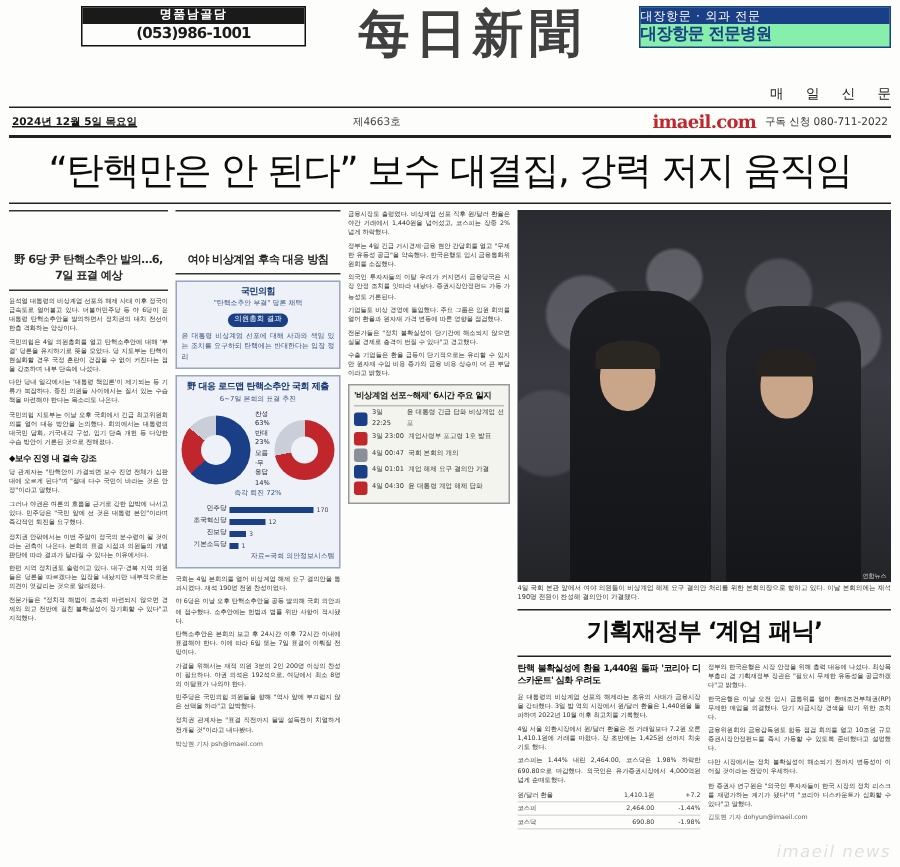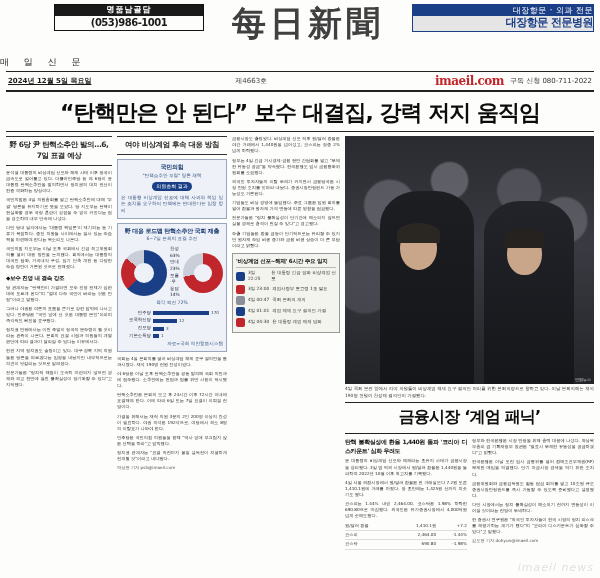--- a/index.html
+++ b/index.html
@@ -12,52 +12,52 @@
   .page{position:relative;width:600px;height:578px;background:#fdfdfb;}
 
   
   .topbar{display:flex;align-items:flex-start;justify-content:space-between;padding:4px 6px 0 6px;height:54px;box-sizing:border-box;margin-left:48px;}
   .ad-left{width:150px;border:1px solid #111;box-sizing:border-box;text-align:center;line-height:1.1;}
   .ad-left .l1{background:#1a1a1a;color:#fff;font-size:8px;font-weight:bold;padding:1px 0;letter-spacing:1px;}
   .ad-left .l2{font-size:11px;font-weight:bold;color:#b8282c;padding:2px 0 0 0;letter-spacing:-.5px;}
   .ad-left .l3{font-size:10px;font-weight:bold;padding:1px 0 2px 0;letter-spacing:-.5px;}
   .masthead{flex:1;text-align:center;padding-top:2px;}
   .masthead .title{font-family:"DejaVu Serif","Liberation Serif",serif;font-size:34px;font-weight:bold;letter-spacing:4px;line-height:1;color:#404040;}
-  .ad-right{width:182px;border:1px solid #1b3f86;box-sizing:border-box;text-align:right;line-height:1.15;background:#e5e5e5;}
+  .ad-right{width:168px;border:1px solid #1b3f86;box-sizing:border-box;text-align:left;line-height:1.15;background:#86efac;}
   .ad-right .r1{background:#1b3f86;color:#fff;font-size:8px;padding:1px 0;letter-spacing:.5px;}
   .ad-right .r2{font-size:11px;font-weight:bold;color:#1b3f86;padding:1px 0;letter-spacing:-.5px;}
   .ad-right .r3{font-size:8px;padding:1px 0 2px 0;color:#222;}
 
   
   .datebar{display:flex;align-items:center;justify-content:space-between;border-top:1px solid #222;border-bottom:2px solid #222;margin:2px 6px 0 6px;padding:2px 2px;font-size:7px;}
   .datebar .dl{font-weight:bold;text-decoration:underline;}
   .datebar .dc{color:#444;}
   .datebar .dr{display:flex;align-items:center;gap:6px;margin-left:24px;}
   .datebar .site{font-size:12px;font-weight:bold;color:#c0262b;font-family:"DejaVu Serif","Liberation Serif",serif;letter-spacing:-.5px;}
   .datebar .phone{font-size:7px;color:#333;}
-  .subbrand{text-align:left;font-size:9px;letter-spacing:6px;padding:2px 0 0 0;color:#222;}
+  .subbrand{text-align:right;font-size:9px;letter-spacing:6px;padding:2px 0 0 0;color:#222;}
 
   
   .headline{
-    text-align:center;font-size:22px;font-weight:bold;letter-spacing:-1px;
+    text-align:center;font-size:25px;font-weight:normal;letter-spacing:-1px;
     padding:8px 8px 6px 8px;line-height:1.15;color:#0c0c0c;
     font-family:"DejaVu Sans","Liberation Sans",sans-serif;
   }
   .hrule{border-bottom:1px solid #222;margin:0 6px;}
 
   
   .content{display:flex;padding:4px 6px 0 6px;gap:5px;height:446px;box-sizing:border-box;}
   .col{font-size:4.2px;line-height:1.45;color:#2a2a2a;text-align:justify;}
   .col1{width:106px;}
   .col2{width:110px;}
   .col3{width:108px;}
   .colR{flex:1;display:flex;flex-direction:column;}
 
   .kicker{border-top:1px solid #333;border-bottom:1px solid #333;padding:3px 0;margin-bottom:4px;}
-  .kicker .k1{font-size:7.5px;font-weight:bold;text-align:center;letter-spacing:-.4px;}
+  .kicker .k1{font-size:7.5px;font-weight:bold;text-align:center;letter-spacing:-.4px;margin-top:24px;}
   .lead{font-size:7px;font-weight:bold;line-height:1.5;letter-spacing:-.5px;color:#111;margin-bottom:4px;text-align:justify;}
   .para{margin:0 0 3px 0;}
   .subhead{font-size:5.6px;font-weight:bold;color:#111;margin:4px 0 2px 0;letter-spacing:-.3px;}
   .dim{color:#555;}
 
   
   .gbox{border:1px solid #9aa6bd;background:#eef2f8;margin:0 0 4px 0;padding:3px;box-sizing:border-box;}
   .gbox .gtitle{font-size:6px;font-weight:bold;color:#12346b;text-align:center;letter-spacing:-.3px;}
   .gbox .gsub{font-size:4.6px;color:#33517f;text-align:center;margin-top:1px;}
   .pill{display:inline-block;background:#1b3f86;color:#fff;font-size:5px;padding:1px 4px;border-radius:7px;margin:2px auto;}
@@ -268,21 +268,21 @@
         <div class="figA"></div>
         <div class="figB"></div>
         <div class="faceA"></div>
         <div class="hairA"></div>
         <div class="faceB"></div>
         <div class="hairB"></div>
         <div class="photo-credit">연합뉴스</div>
       </div>
       <div class="photo-cap">4일 국회 본관 앞에서 여야 의원들이 비상계엄 해제 요구 결의안 처리를 위한 본회의장으로 향하고 있다. 이날 본회의에는 재석 190명 전원이 찬성해 결의안이 가결됐다.</div>
 
-      <div class="subhead-big">금융시장 ‘계엄 패닉’</div>
+      <div class="subhead-big">기획재정부 ‘계엄 패닉’</div>
 
       <div class="lower">
         <div class="lowcol">
           <div class="lowlead">탄핵 불확실성에 환율 1,440원 돌파 '코리아 디스카운트' 심화 우려도</div>
           <p class="para">윤 대통령의 비상계엄 선포와 해제라는 초유의 사태가 금융시장을 강타했다. 3일 밤 역외 시장에서 원/달러 환율은 1,440원을 돌파하며 2022년 10월 이후 최고치를 기록했다.</p>
           <p class="para">4일 서울 외환시장에서 원/달러 환율은 전 거래일보다 7.2원 오른 1,410.1원에 거래를 마쳤다. 장 초반에는 1,425원 선까지 치솟기도 했다.</p>
           <p class="para">코스피는 1.44% 내린 2,464.00, 코스닥은 1.98% 하락한 690.80으로 마감했다. 외국인은 유가증권시장에서 4,000억원 넘게 순매도했다.</p>
           <table class="qtable">
             <tbody>
                 <tr>

